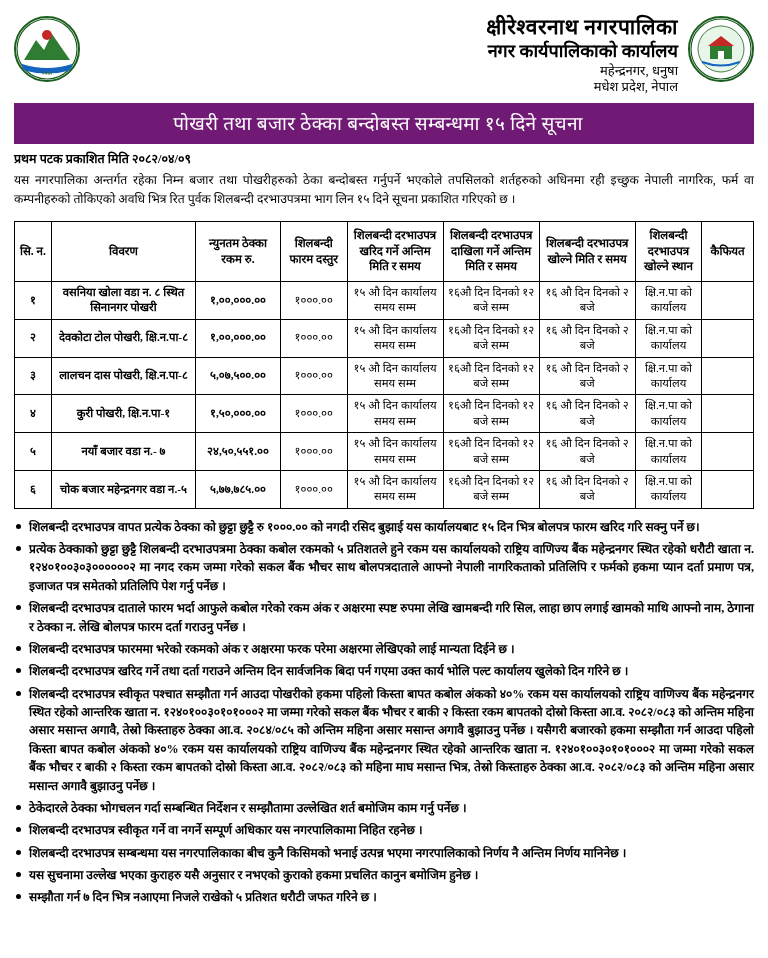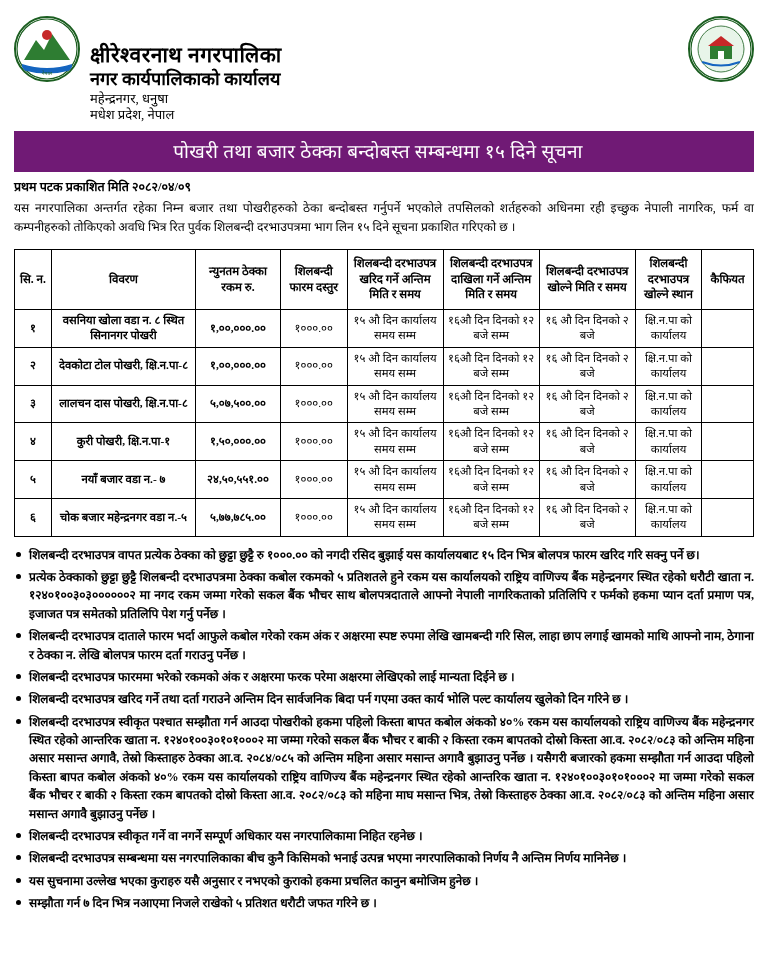--- a/index.html
+++ b/index.html
@@ -30,23 +30,22 @@
     border:2px solid #1b5e20;
     background:#ffffff;
     position:relative;
     overflow:hidden;
   }
   .emblem.left{margin-top:2px;}
   .emblem.right{margin-top:2px;}
   .emblem svg{display:block;width:100%;height:100%;}
   .title-block{
     flex:1 1 auto;
-    text-align:left;
+    text-align:right;
     line-height:1.25;
-    margin-top:28px;
   }
   .t1{font-size:21px;font-weight:bold;letter-spacing:.5px;}
   .t2{font-size:18px;font-weight:bold;}
   .t3{font-size:13px;}
   .t4{font-size:13px;}
   
   .notice-bar{
     margin-top:8px;
     background:#701a75;
     color:#fff;
@@ -264,20 +263,21 @@
     </tbody>
   </table>
 
   <ul class="notes">
     <li>शिलबन्दी दरभाउपत्र वापत प्रत्येक ठेक्का को छुट्टा छुट्टै रु १०००.०० को नगदी रसिद बुझाई यस कार्यालयबाट १५ दिन भित्र बोलपत्र फारम खरिद गरि सक्नु पर्ने छ।</li>
     <li>प्रत्येक ठेक्काको छुट्टा छुट्टै शिलबन्दी दरभाउपत्रमा ठेक्का कबोल रकमको ५ प्रतिशतले हुने रकम यस कार्यालयको राष्ट्रिय वाणिज्य बैंक महेन्द्रनगर स्थित रहेको धरौटी खाता न. १२४०१००३०३००००००२ मा नगद रकम जम्मा गरेको सकल बैंक भौचर साथ बोलपत्रदाताले आफ्नो नेपाली नागरिकताको प्रतिलिपि र फर्मको हकमा प्यान दर्ता प्रमाण पत्र, इजाजत पत्र समेतको प्रतिलिपि पेश गर्नु पर्नेछ ।</li>
     <li>शिलबन्दी दरभाउपत्र दाताले फारम भर्दा आफुले कबोल गरेको रकम अंक र अक्षरमा स्पष्ट रुपमा लेखि खामबन्दी गरि सिल, लाहा छाप लगाई खामको माथि आफ्नो नाम, ठेगाना र ठेक्का न. लेखि बोलपत्र फारम दर्ता गराउनु पर्नेछ ।</li>
     <li>शिलबन्दी दरभाउपत्र फारममा भरेको रकमको अंक र अक्षरमा फरक परेमा अक्षरमा लेखिएको लाई मान्यता दिईने छ ।</li>
     <li>शिलबन्दी दरभाउपत्र खरिद गर्ने तथा दर्ता गराउने अन्तिम दिन सार्वजनिक बिदा पर्न गएमा उक्त कार्य भोलि पल्ट कार्यालय खुलेको दिन गरिने छ ।</li>
     <li>शिलबन्दी दरभाउपत्र स्वीकृत पश्चात सम्झौता गर्न आउदा पोखरीको हकमा पहिलो किस्ता बापत कबोल अंकको ४०% रकम यस कार्यालयको राष्ट्रिय वाणिज्य बैंक महेन्द्रनगर स्थित रहेको आन्तरिक खाता न. १२४०१००३०१०१०००२ मा जम्मा गरेको सकल बैंक भौचर र बाकी २ किस्ता रकम बापतको दोस्रो किस्ता आ.व. २०८२/०८३ को अन्तिम महिना असार मसान्त अगावै, तेस्रो किस्ताहरु ठेक्का आ.व. २०८४/०८५ को अन्तिम महिना असार मसान्त अगावै बुझाउनु पर्नेछ । यसैगरी बजारको हकमा सम्झौता गर्न आउदा पहिलो किस्ता बापत कबोल अंकको ४०% रकम यस कार्यालयको राष्ट्रिय वाणिज्य बैंक महेन्द्रनगर स्थित रहेको आन्तरिक खाता न. १२४०१००३०१०१०००२ मा जम्मा गरेको सकल बैंक भौचर र बाकी २ किस्ता रकम बापतको दोस्रो किस्ता आ.व. २०८२/०८३ को महिना माघ मसान्त भित्र, तेस्रो किस्ताहरु ठेक्का आ.व. २०८२/०८३ को अन्तिम महिना असार मसान्त अगावै बुझाउनु पर्नेछ ।</li>
+    <li>ठेकेदारले ठेक्का भोगचलन गर्दा सम्बन्धित निर्देशन र सम्झौतामा उल्लेखित शर्त बमोजिम काम गर्नु पर्नेछ ।</li>
     <li>शिलबन्दी दरभाउपत्र स्वीकृत गर्ने वा नगर्ने सम्पूर्ण अधिकार यस नगरपालिकामा निहित रहनेछ ।</li>
     <li>शिलबन्दी दरभाउपत्र सम्बन्धमा यस नगरपालिकाका बीच कुनै किसिमको भनाई उत्पन्न भएमा नगरपालिकाको निर्णय नै अन्तिम निर्णय मानिनेछ ।</li>
     <li>यस सुचनामा उल्लेख भएका कुराहरु यसै अनुसार र नभएको कुराको हकमा प्रचलित कानुन बमोजिम हुनेछ ।</li>
     <li>सम्झौता गर्न ७ दिन भित्र नआएमा निजले राखेको ५ प्रतिशत धरौटी जफत गरिने छ ।</li>
 
   </ul>
 
 </div>
 
 </body></html>

